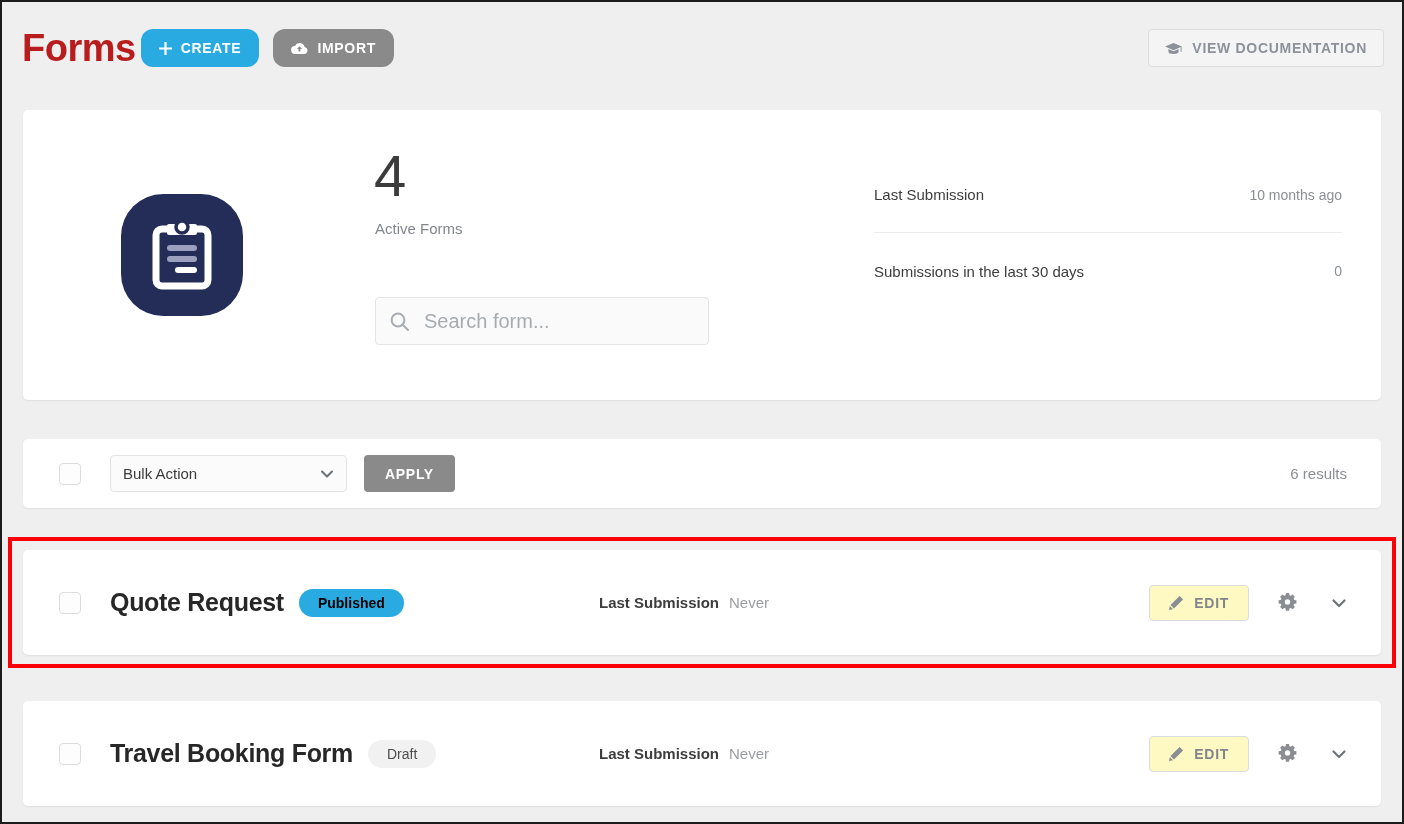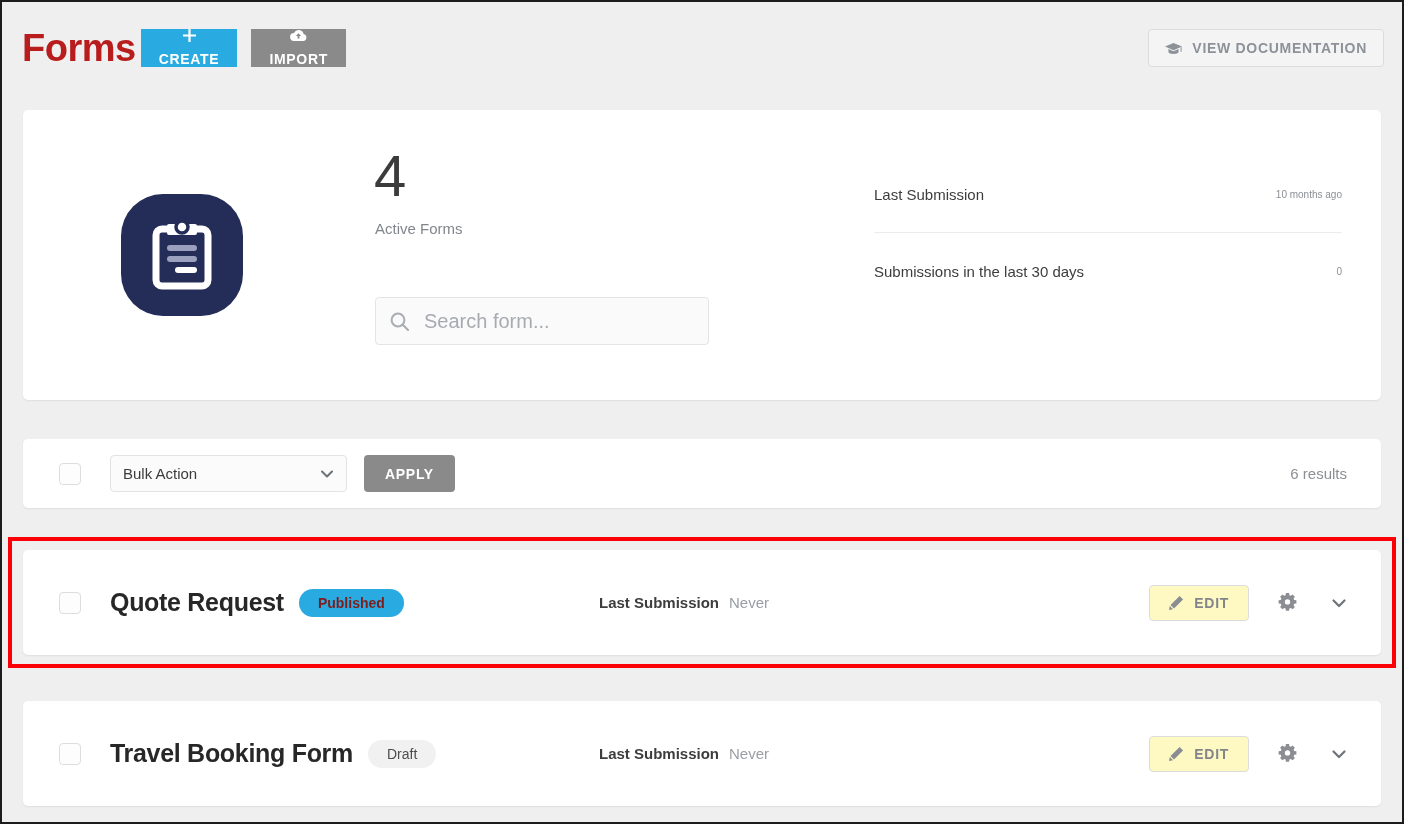--- a/index.html
+++ b/index.html
@@ -36,28 +36,27 @@
     line-height: 1;
   }
   .btn {
     display: inline-flex;
     align-items: center;
     justify-content: center;
     gap: 9px;
     height: 38px;
     padding: 0 18px;
     border: none;
-    border-radius: 0;
+    border-radius: 12px;
     font-size: 14px;
     font-weight: bold;
     letter-spacing: 0.7px;
     color: #ffffff;
     cursor: pointer;
     font-family: "Liberation Sans", sans-serif;
-    flex-direction: column;
   }
   .btn-create { background: #29abe2; }
   .btn-import { background: #8a8a8a; margin-left: 14px; }
   .btn-doc {
     position: absolute;
     right: 18px;
     top: 27px;
     height: 38px;
     background: #f4f4f4;
     border: 1px solid #dcdcdc;
@@ -146,21 +145,21 @@
   }
   .stat-row {
     display: flex;
     align-items: center;
     justify-content: space-between;
     height: 76px;
     border-bottom: 1px solid #ececec;
   }
   .stat-row:last-child { border-bottom: none; }
   .stat-row .k { font-size: 15px; color: #3d3d3d; }
-  .stat-row .v { font-size: 10px; color: #8b8f94; }
+  .stat-row .v { font-size: 14px; color: #8b8f94; }
   .stat-row .v.link { color: #3aa9e8; cursor: pointer; }
 
   
   .cbox {
     width: 22px; height: 22px;
     border: 1px solid #dddddd;
     border-radius: 4px;
     background: #fdfdfd;
     cursor: pointer;
     flex: none;
@@ -222,21 +221,21 @@
     margin-left: 15px;
     display: inline-flex;
     align-items: center;
     justify-content: center;
     height: 28px;
     padding: 0 19px;
     border-radius: 14px;
     font-size: 14px;
     font-weight: bold;
   }
-  .badge-published { background: #29abe2; color: #7f1d1d; }
+  .badge-published { background: #29abe2; color: #000000; }
   .badge-draft { background: #f1f1f1; color: #4c4c4c; font-weight: normal; }
   .last-sub {
     position: absolute;
     left: 576px;
     display: flex;
     align-items: baseline;
     gap: 10px;
   }
   .last-sub .k { font-size: 15px; color: #3d3d3d; font-weight: bold; }
   .last-sub .v { font-size: 15px; color: #9a9ea3; }

